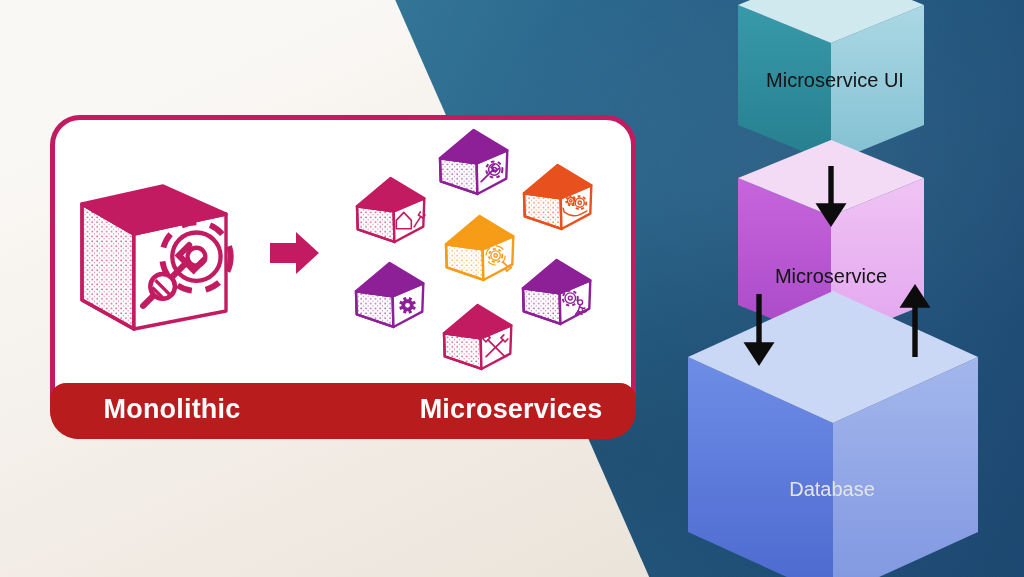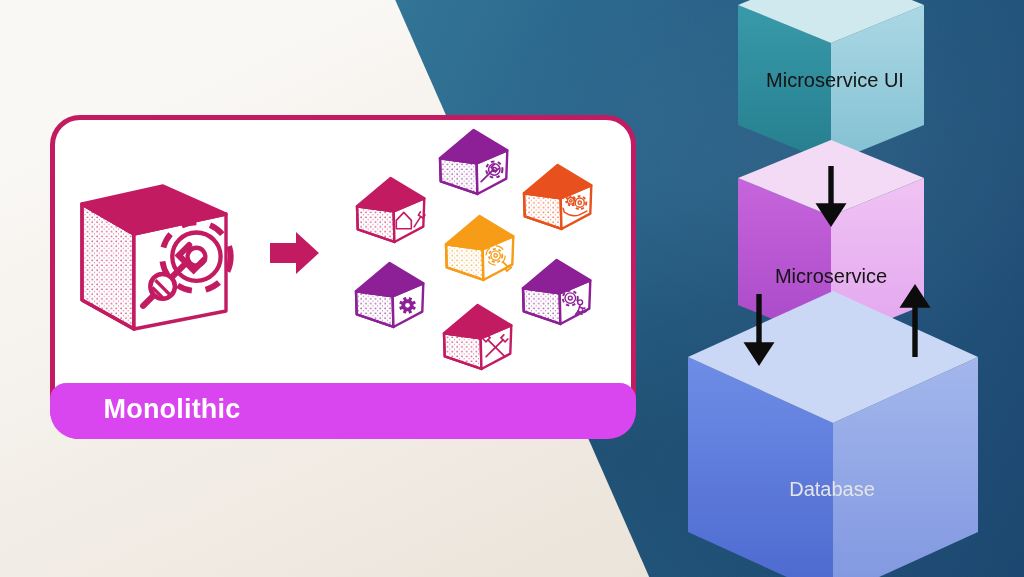--- a/index.html
+++ b/index.html
@@ -44,22 +44,23 @@
         <feTurbulence type="fractalNoise" baseFrequency="0.85" numOctaves="2" stitchTiles="stitch"></feTurbulence>
         <feColorMatrix type="matrix" values="0 0 0 0 0  0 0 0 0 0  0 0 0 0 0  .7 .7 .7 0 0"></feColorMatrix>
       </filter>
       <rect width="1024" height="577" filter="url(#grain-f)"></rect>
     </svg>
   </div>
 
   <div class="bg-left" style="background: linear-gradient(155deg, rgb(250, 248, 245) 15%, rgb(239, 233, 225) 65%, rgb(231, 223, 212) 100%);"></div>
 
   <div class="card" style="border-color: rgb(195, 27, 97); background: rgb(255, 255, 255);">
-    <div class="banner" style="background: #d946ef;">
+    <div class="banner" style="background: #b91c1c;">
       <span style="left: 122px; color: rgb(255, 255, 255);">Monolithic</span>
+      <span style="left: 461px; color: rgb(255, 255, 255);">Microservices</span>
     </div>
   </div>
 
   <svg class="scene" id="scene" width="1024" height="577" viewBox="0 0 1024 577">
       <defs>
         <pattern id="stip-mono" width="4.8" height="4.8" patternUnits="userSpaceOnUse">
           <circle cx="1.1" cy="1.3" r=".75" fill="#c31b61"></circle>
           <circle cx="3.4" cy="3.6" r=".55" fill="#c31b61"></circle>
         </pattern>
         <pattern id="stip0" width="4.8" height="4.8" patternUnits="userSpaceOnUse">

